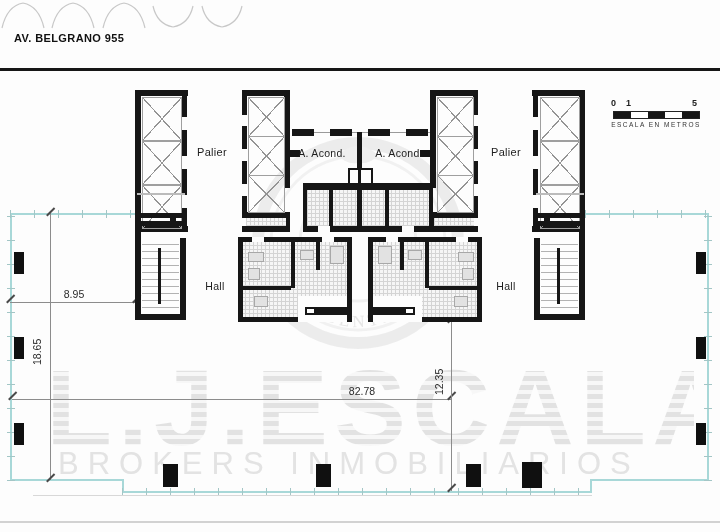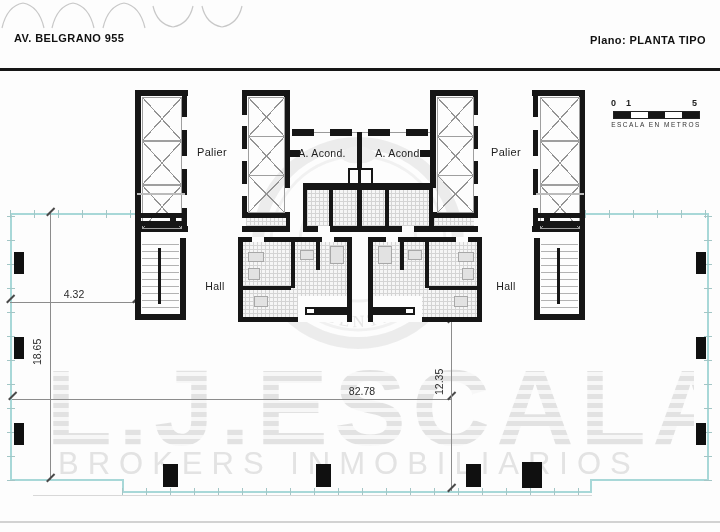--- a/index.html
+++ b/index.html
@@ -54,21 +54,20 @@
       <path id="wm-arc" d="M34,118 A84,84 0 0 0 202,118" fill="none"></path>
       <text font-family="Liberation Serif, serif" font-size="17" letter-spacing="4" fill="#e0e0e0">
         <textPath href="#wm-arc" startOffset="50%" text-anchor="middle">ARGENTINA</textPath>
       </text>
     </svg>
     <div class="wm wm-brand">L.J.ESCALA</div>
     <div class="wm wm-sub">BROKERS INMOBILIARIOS</div>
   </div>
 
   <div class="hdr" style="left:14px;top:32px;">AV. BELGRANO 955</div>
-  <div class="hdr" style="left:396px;top:34px;width:310px;text-align:right;">Plano: PLANTA TIPO</div>
   <div class="w" style="left:0;top:68px;width:720px;height:3px;z-index:2;"></div>
 
   <div class="abs" style="z-index:2;">
     <div class="sb-num" style="left:611px;top:98px;">0</div>
     <div class="sb-num" style="left:626px;top:98px;">1</div>
     <div class="sb-num" style="left:692px;top:98px;">5</div>
     <div class="sb-bar"></div>
     <div class="sb-cap">ESCALA EN METROS</div>
   </div>
 
@@ -97,21 +96,21 @@
     <div class="col" style="left:163px;top:464px;width:15px;height:23px;"></div>
     <div class="col" style="left:316px;top:464px;width:15px;height:23px;"></div>
     <div class="col" style="left:466px;top:464px;width:15px;height:23px;"></div>
     <div class="col" style="left:522px;top:462px;width:20px;height:26px;"></div>
   </div>
 
   <div class="abs" style="z-index:3;">
     <div class="dl" style="left:10px;top:302px;width:127px;height:1px;"></div>
     <div class="dt" style="left:5px;top:298px;"></div>
     <div class="dt" style="left:131px;top:298px;"></div>
-    <div class="dimtxt" style="left:50px;top:288px;width:48px;">4.32</div>
+    <div class="dimtxt" style="left:50px;top:288px;width:48px;">8.95</div>
 
     <div class="dl" style="left:50px;top:213px;width:1px;height:267px;"></div>
     <div class="dt" style="left:45px;top:211px;"></div>
     <div class="dt" style="left:45px;top:477px;"></div>
     <div class="dimtxt vtxt" style="left:31px;top:326px;height:52px;">18.65</div>
 
     <div class="dl" style="left:12px;top:399px;width:440px;height:1px;"></div>
     <div class="dt" style="left:7px;top:395px;"></div>
     <div class="dt" style="left:446px;top:395px;"></div>
     <div class="dimtxt" style="left:336px;top:385px;width:52px;">82.78</div>

